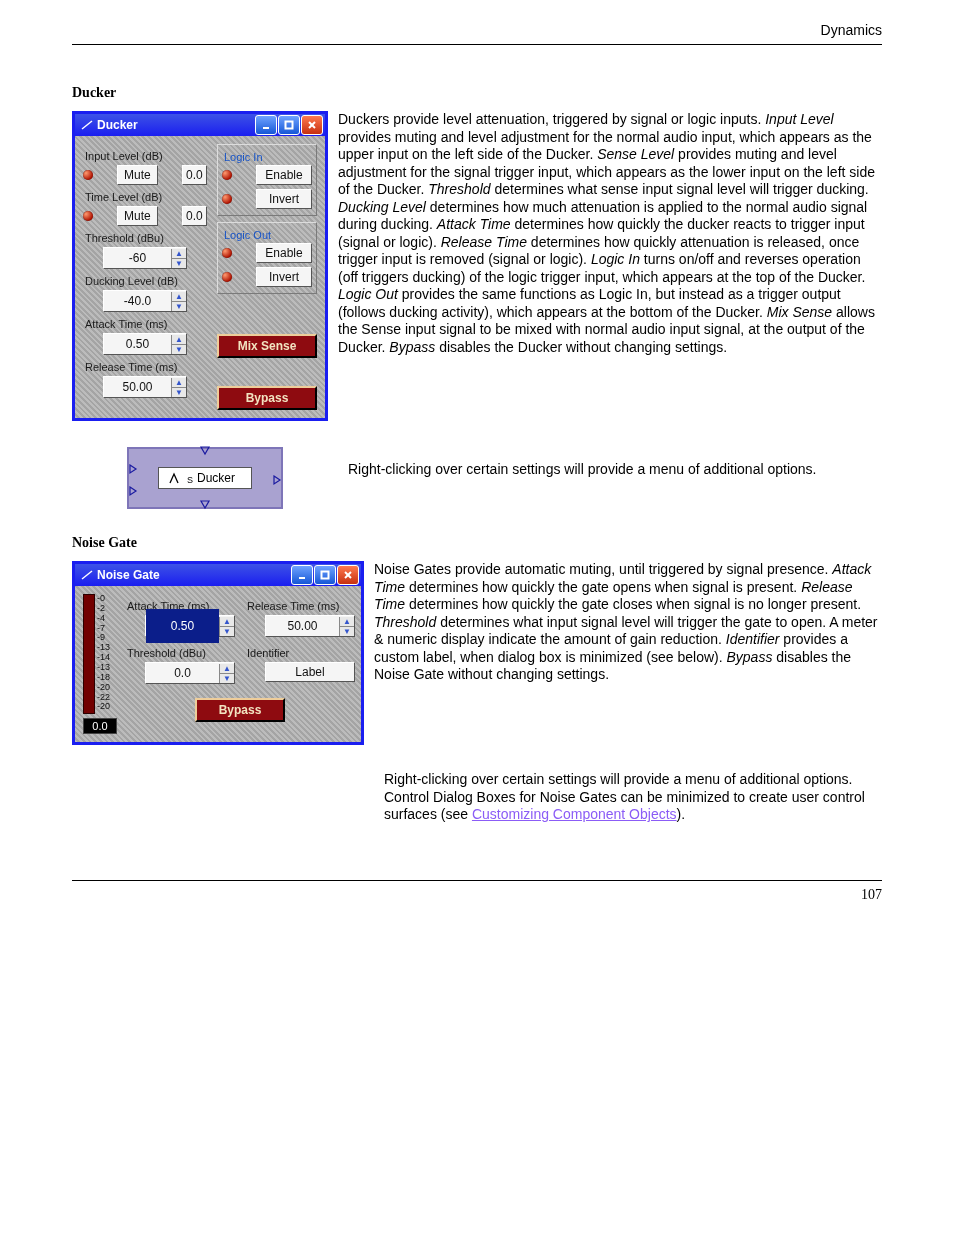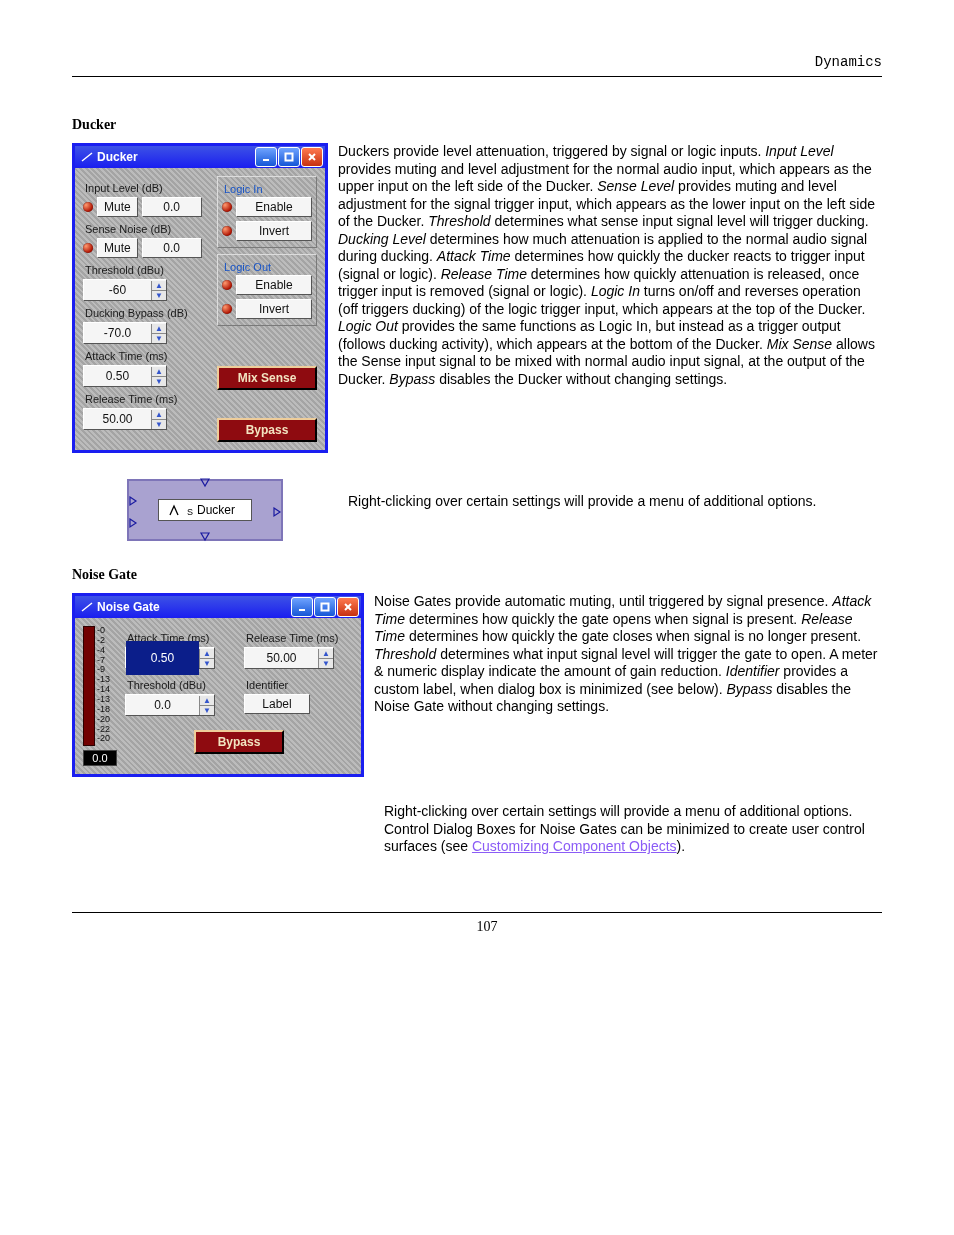--- a/index.html
+++ b/index.html
@@ -5,25 +5,24 @@
   body {
     margin: 0;
     padding: 0;
     font-family: Arial, Helvetica, sans-serif;
     font-size: 14px;
     color: #000;
     background: #fff;
     width: 954px;
   }
   .page-header {
-    font-family: Liberation Mono, monospace;
+    font-family: Liberation Sans, sans-serif;
     padding: 22px 72px 6px 72px;
     text-align: right;
     color: #000;
-    margin-top: 32px;
   }
   hr.header-rule, hr.footer-rule {
     border: none;
     border-top: 1px solid #000;
     margin: 0 72px;
   }
   .content {
     padding: 20px 72px 30px 72px;
   }
   .page-title {
@@ -109,20 +108,21 @@
   .btn3d, .numbox, .spinbox, .textbox {
     background: #f5f5f5;
     border: 1px solid #666;
     border-top-color: #fff; border-left-color: #fff;
     border-bottom-color: #555; border-right-color: #555;
     font-size: 12px;
     color: #111;
     display: flex; align-items: center; justify-content: center;
     height: 20px;
     box-sizing: border-box;
+    margin-left: 20px;
   }
   .btn3d { padding: 0 6px; cursor: default; }
   .numbox { width: 60px; }
   .textbox { width: 70px; }
   .spinbox {
     display: flex; padding: 0; height: 22px; width: 84px;
   }
   .spinbox.sel .val { background: #0b1e8a; color: #fff; }
   .spinbox .val {
     flex: 1; text-align: center; height: 100%;
@@ -212,21 +212,21 @@
   .ng-controls { flex: 1; }
   .ng-grid {
     display: grid;
     grid-template-columns: 1fr 1fr;
     gap: 4px 10px;
   }
 
   .page-footer {
     font-family: "Times New Roman", Times, serif;
     padding: 6px 72px 30px 92px;
-    text-align: center;
+    text-align: right;
   }
 </style>
 </head>
 <body>
 
 <div class="page-header">Dynamics</div>
 <hr class="header-rule">
 
 <div class="content">
 
@@ -262,39 +262,39 @@
         <div class="body">
 
           <div class="col">
             <div class="lbl">Input Level (dB)</div>
             <div class="row">
               <div class="led"></div>
               <div class="btn3d">Mute</div>
               <div class="numbox">0.0</div>
             </div>
 
-            <div class="lbl">Sense Noise (dB)</div>
+            <div class="lbl">Time Level (dB)</div>
             <div class="row">
               <div class="led"></div>
               <div class="btn3d">Mute</div>
               <div class="numbox">0.0</div>
             </div>
 
             <div class="lbl">Threshold (dBu)</div>
             <div class="spinbox">
               <div class="val">-60</div>
               <div class="arrows">
                   <div>▲</div>
                   <div>▼</div>
                 </div>
             </div>
 
-            <div class="lbl">Ducking Bypass (dB)</div>
+            <div class="lbl">Ducking Level (dB)</div>
             <div class="spinbox">
-              <div class="val">-70.0</div>
+              <div class="val">-40.0</div>
               <div class="arrows">
                   <div>▲</div>
                   <div>▼</div>
                 </div>
             </div>
 
             <div class="lbl">Attack Time (ms)</div>
             <div class="spinbox">
               <div class="val">0.50</div>
               <div class="arrows">
@@ -465,21 +465,21 @@
                 <div class="spinbox" style="width:90px">
                   <div class="val">0.0</div>
                   <div class="arrows">
                       <div>▲</div>
                       <div>▼</div>
                     </div>
                 </div>
               </div>
               <div>
                 <div class="lbl">Identifier</div>
-                <div class="textbox" style="width:66px">Label</div>
+                <div class="textbox" style="width:90px">Label</div>
               </div>
             </div>
             <div style="display:flex; justify-content:center; margin-top:14px">
               <div class="redbtn" style="padding:3px 22px">Bypass</div>
             </div>
           </div>
         </div>
       </div>
     </div>
     <div class="text">

